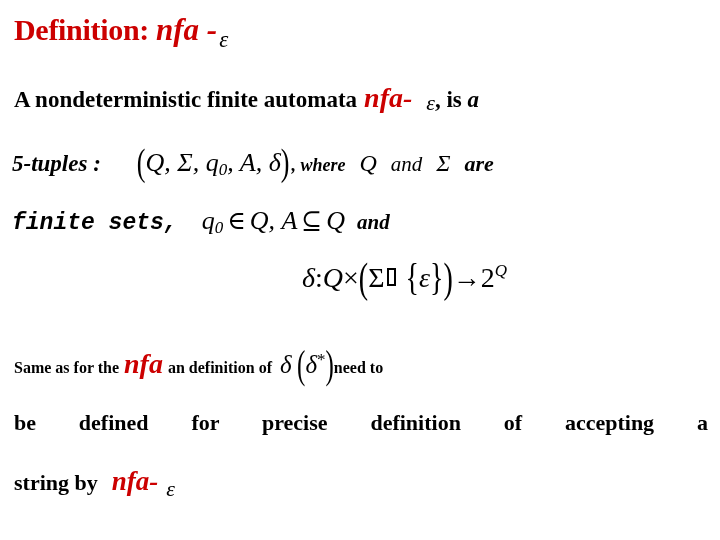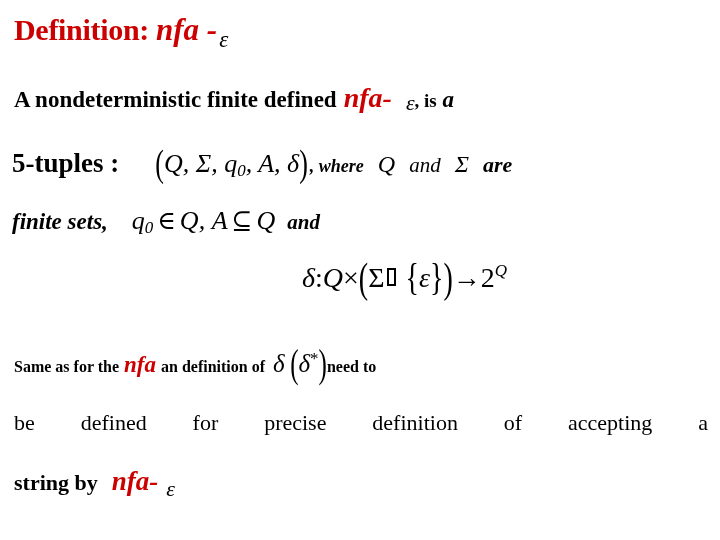--- a/index.html
+++ b/index.html
@@ -66,46 +66,46 @@
   }
   #line-2 .l2-lead { font-weight: bold; font-size: 23px; }
   #line-2 .l2-nfa {
     font-weight: bold; font-style: italic;
     font-size: 28px; color: #cc0000; margin-left: 7px;
   }
   #line-2 .l2-eps {
     font-style: italic; font-size: 22px; margin-left: 14px;
     position: relative; top: 3px;
   }
-  #line-2 .l2-tail { font-weight: bold; font-size: 19px; }
+  #line-2 .l2-tail { font-weight: bold; font-size: 23px; }
   #line-2 .l2-a { font-weight: bold; font-style: italic; font-size: 23px; }
 
   
   #line-3 { left: 12px; top: 150px; font-size: 23px; }
-  #line-3 .l3-label { font-weight: bold; font-size: 27px; }
+  #line-3 .l3-label { font-weight: bold; font-style: italic; font-size: 23px; }
   #line-3 .math {
     font-style: italic; font-size: 26px; margin-left: 36px;
     font-family: "Liberation Serif", "DejaVu Serif", serif;
     margin-top: 48px;
   }
   #line-3 .paren-tall {
     display: inline-block;
     font-style: normal;
     transform: scaleY(1.45);
     transform-origin: center;
   }
   #line-3 .sub0 { font-size: 17px; vertical-align: -4px; font-style: italic; }
   #line-3 .l3-where { font-weight: bold; font-style: italic; font-size: 18px; margin-left: 2px; }
   #line-3 .l3-sym { font-style: italic; font-size: 24px; margin-left: 14px; }
   #line-3 .l3-and { font-style: italic; font-size: 21px; margin-left: 14px; }
   #line-3 .l3-are { font-weight: bold; font-style: italic; font-size: 22px; margin-left: 14px; }
 
   
   #line-4 { left: 12px; top: 208px; font-size: 23px; }
-  #line-4 .l4-label { font-weight: bold; font-style: italic; font-size: 23px; }
+  #line-4 .l4-label { font-weight: bold; font-style: italic; font-size: 23px; font-family: Liberation Mono, monospace; }
   #line-4 .math { font-style: italic; font-size: 26px; margin-left: 24px; }
   #line-4 .sub0 { font-size: 17px; vertical-align: -4px; font-style: italic; }
   #line-4 .op { font-style: normal; font-size: 25px; margin: 0 4px; }
   #line-4 .l4-and { font-weight: bold; font-style: italic; font-size: 21px; margin-left: 12px; }
 
   
   #formula-line {
     left: 302px;
     top: 262px;
     font-size: 28px;
@@ -136,38 +136,38 @@
   #formula-line .f-sup {
     font-size: 17px;
     vertical-align: 11px;
     font-style: italic;
   }
 
   
   #line-6 { left: 14px; top: 350px; font-size: 22px; }
   #line-6 .t { font-weight: bold; font-size: 16px; }
   #line-6 .l6-nfa {
-    font-weight: bold; font-style: italic; font-size: 23px;
+    font-weight: bold; font-style: italic; font-size: 28px;
     color: #cc0000; margin: 0 5px;
   }
   #line-6 .l6-delta { font-style: italic; font-size: 25px; margin-left: 8px; }
   #line-6 .l6-paren {
     display: inline-block; font-style: normal; font-size: 25px;
     transform: scaleY(1.6); transform-origin: center;
   }
   #line-6 .l6-star { font-size: 17px; vertical-align: 8px; font-style: normal; }
 
   
   #line-7 {
     position: absolute;
     left: 14px;
     top: 412px;
     width: 694px;
     font-size: 22px;
-    font-weight: normal;
+    font-weight: bold;
     text-align: justify;
     text-align-last: justify;
     line-height: 1;
     white-space: normal;
   }
 
   
   #line-8 { left: 14px; top: 468px; font-size: 22px; }
   #line-8 .t { font-weight: bold; font-size: 22px; }
   #line-8 .l8-nfa {
@@ -182,21 +182,21 @@
 </head>
 <body>
 
 <div class="slide">
 
   <div class="ln" id="title-line">
     <span class="t-def">Definition:</span><span class="t-nfa">nfa -</span><span class="t-eps">ε</span>
   </div>
 
   <div class="ln" id="line-2">
-    <span class="l2-lead">A nondeterministic finite defined</span><span class="l2-nfa">nfa-</span><span class="l2-eps">ε</span><span class="l2-tail">, is</span>&nbsp;<span class="l2-a">a</span>
+    <span class="l2-lead">A nondeterministic finite automata</span><span class="l2-nfa">nfa-</span><span class="l2-eps">ε</span><span class="l2-tail">, is</span>&nbsp;<span class="l2-a">a</span>
   </div>
 
   <div class="ln" id="line-3">
     <span class="l3-label">5-tuples :</span><span class="math"><span class="paren-tall">(</span><span>Q, Σ, q</span><span class="sub0">0</span><span>, A, δ</span><span class="paren-tall">)</span></span><span class="l3-where">, where</span><span class="l3-sym">Q</span><span class="l3-and">and</span><span class="l3-sym">Σ</span><span class="l3-are">are</span>
   </div>
 
   <div class="ln" id="line-4">
     <span class="l4-label">finite sets,</span><span class="math"><span>q</span><span class="sub0">0</span><span class="op">∈</span><span>Q,</span>&nbsp;<span>A</span><span class="op">⊆</span><span>Q</span></span><span class="l4-and">and</span>
   </div>
 

